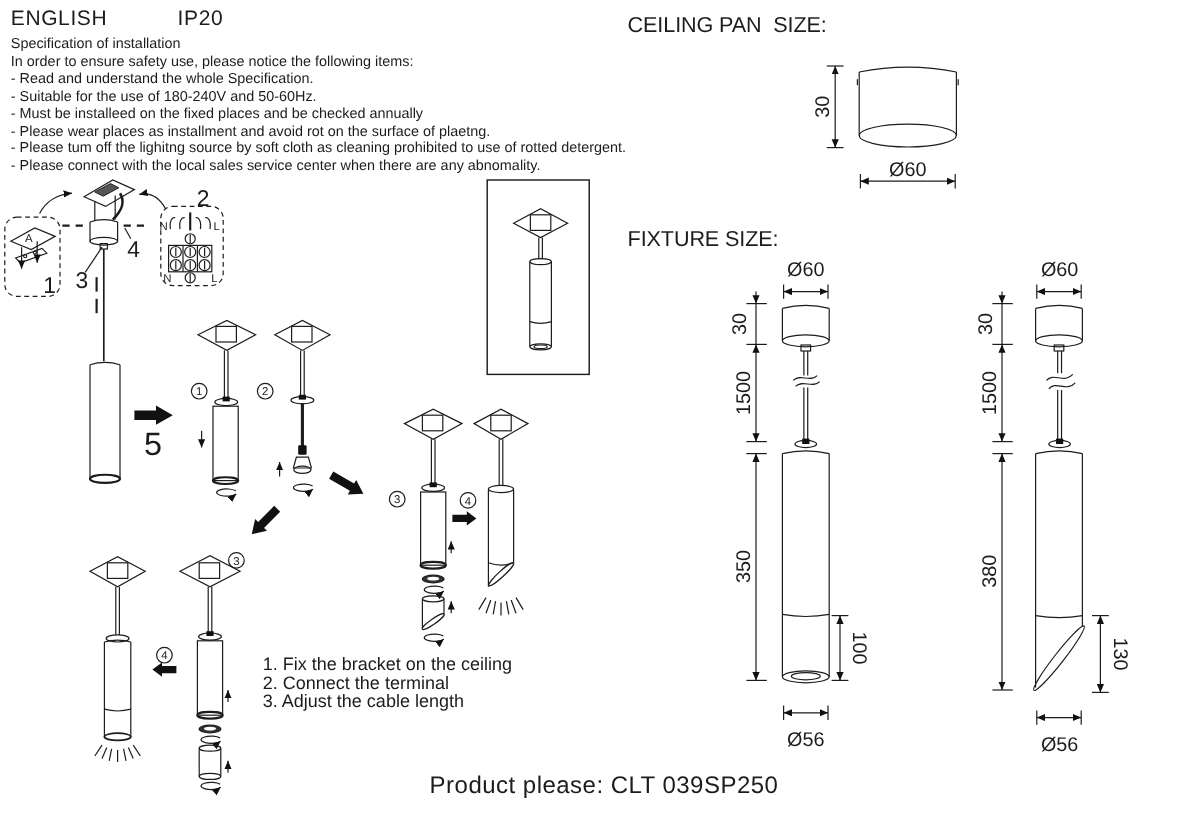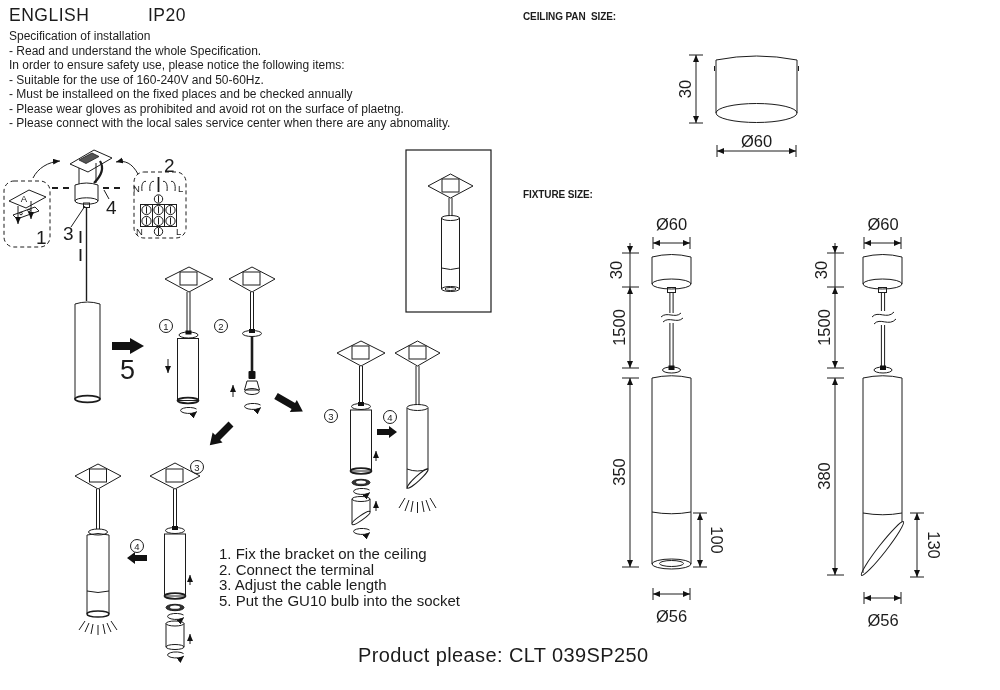--- a/index.html
+++ b/index.html
@@ -1,21 +1,21 @@
 <!DOCTYPE html>
 <html><head>
 <meta charset="utf-8">
 <style>
   html,body{margin:0;padding:0;background:#fff;}
   #page{position:relative;width:1000px;height:690px;background:#fff;overflow:hidden;
         font-family:"Liberation Sans",sans-serif;color:#1c1c1c;}
   .abs{position:absolute;white-space:nowrap;}
   .hdr{font-size:17.5px;letter-spacing:.5px;}
   .spec{font-size:12px;line-height:14.55px;}
-  .sec-title{font-size:10px;letter-spacing:-0.1px;white-space:pre;font-weight:bold;}
+  .sec-title{font-size:18px;letter-spacing:-0.1px;white-space:pre;}
   .instr{font-size:15px;line-height:15.6px;}
   .coding{font-size:20px;letter-spacing:.4px;}
   svg{position:absolute;overflow:visible;}
   svg text{font-family:"Liberation Sans",sans-serif;fill:#1c1c1c;}
   .ln{stroke:#1c1c1c;fill:none;stroke-width:1;}
   .thk{stroke-width:1.8;}
   .dsh{stroke-dasharray:4 3;}
   .fil{fill:#111;stroke:none;}
   .dim{font-size:16.5px;}
   .step-num{font-size:9.5px;}
@@ -24,36 +24,36 @@
 </head>
 <body>
 
 <div id="page">
 
   <div class="abs hdr" style="left:9px;top:5px;">ENGLISH</div>
   <div class="abs hdr" style="left:148px;top:5px;">IP20</div>
 
   <div class="abs spec" style="left:9px;top:29px;">
     <div>Specification of installation</div>
+    <div>In order to ensure safety use, please notice the following items:</div>
     <div>- Read and understand the whole Specification.</div>
-    <div>In order to ensure safety use, please notice the following items:</div>
-    <div>- Suitable for the use of 160-240V and 50-60Hz.</div>
+    <div>- Suitable for the use of 180-240V and 50-60Hz.</div>
     <div>- Must be installeed on the fixed places and be checked annually</div>
-    <div>- Please wear gloves as prohibited and avoid rot on the surface of plaetng.</div>
+    <div>- Please wear places as installment and avoid rot on the surface of plaetng.</div>
+    <div>- Please tum off the lighitng source by soft cloth as cleaning prohibited to use of rotted detergent.</div>
     <div>- Please connect with the local sales service center when there are any abnomality.</div>
   </div>
 
   <div class="abs sec-title" style="left:523px;top:11px;">CEILING PAN  SIZE:</div>
   <div class="abs sec-title" style="left:523px;top:189px;">FIXTURE SIZE:</div>
 
   <div class="abs instr" style="left:219px;top:546px;">
     <div>1. Fix the bracket on the ceiling</div>
     <div>2. Connect the terminal</div>
     <div>3. Adjust the cable length</div>
-    <div>5. Put the GU10 bulb into the socket</div>
   </div>
 
   <div class="abs coding" style="left:358px;top:644px;">Product please: CLT 039SP250</div>
 
   <svg style="left:0;top:145px;" width="500" height="520" viewBox="0 145 500 520">
     <defs>
       <marker id="ar1" markerWidth="8" markerHeight="7" refX="7" refY="3" orient="auto-start-reverse" markerUnits="userSpaceOnUse">
         <path d="M0,0 L7,3 L0,6 Z" fill="#111"></path>
       </marker>
     </defs>

